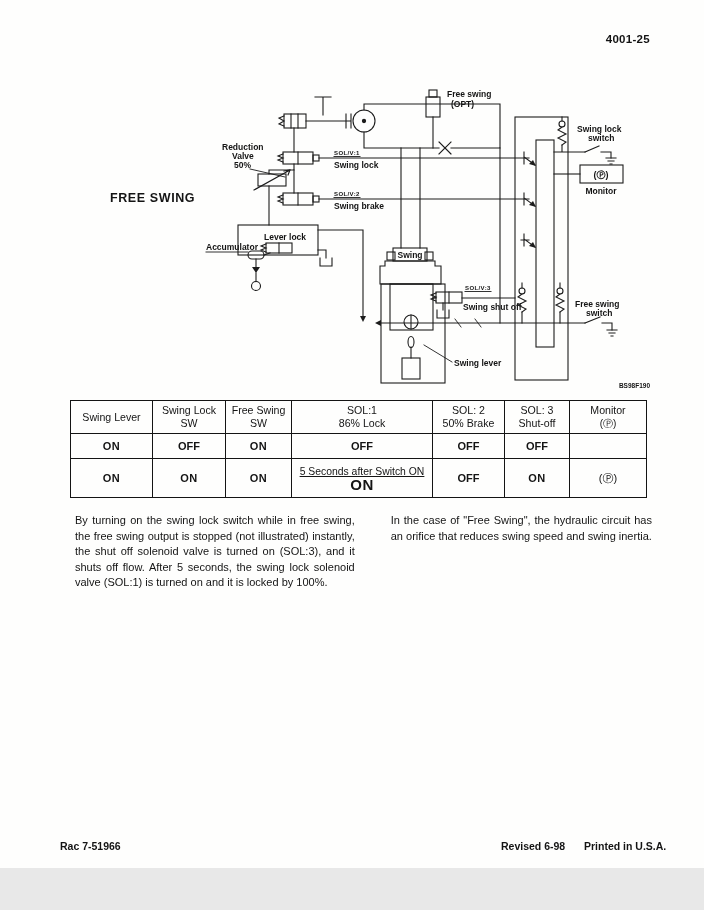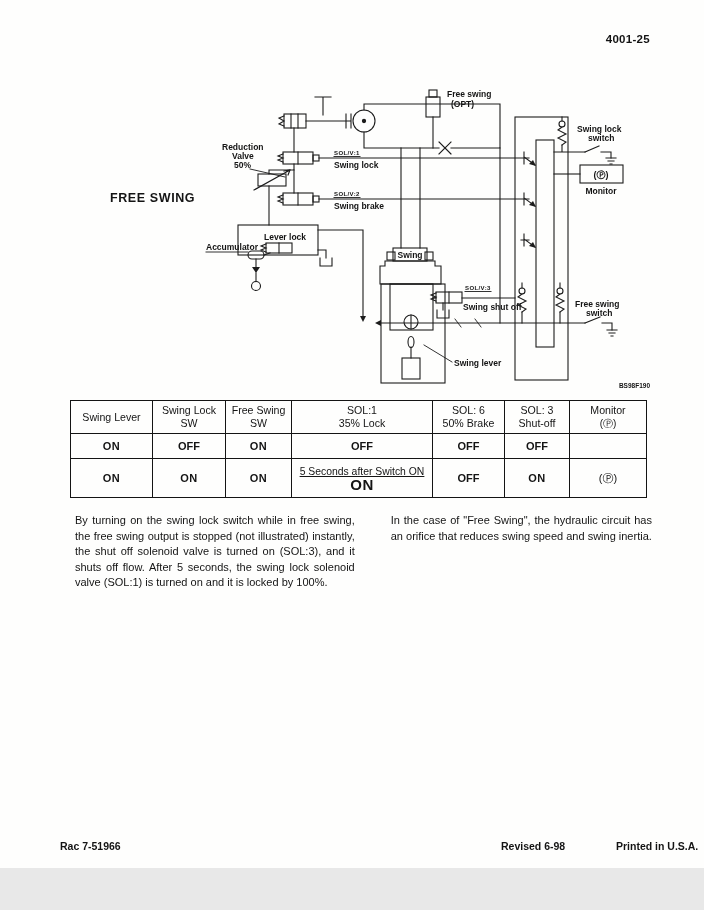--- a/index.html
+++ b/index.html
@@ -24,21 +24,21 @@
   .sol1line1{font-size:10.4px;text-decoration:underline;}
   .sol1line2{font-weight:bold;font-size:15px;letter-spacing:.4px;}
   .picon{font-size:10px;}
   .paras{position:absolute;top:513px;left:75px;width:577px;display:flex;gap:36px;}
   .paras p{margin:0;font-size:11px;line-height:15.6px;text-align:justify;}
   p.pleft{width:288px;}
   p.pright{width:269px;}
   .foot{position:absolute;top:840px;left:0;width:704px;font-size:10.5px;font-weight:bold;}
   .foot .fl{position:absolute;left:60px;}
   .foot .fr1{position:absolute;left:501px;text-align:center;}
-  .foot .fr2{position:absolute;left:616px;}
+  .foot .fr2{position:absolute;left:584px;}
 </style>
 </head>
 <body>
 
 <div class="page">
 
   <div class="pagenum">4001-25</div>
 
   <svg class="diagram" width="704" height="400" viewBox="0 0 704 400" fill="none" stroke="#1c1c1c" stroke-width="1.1" stroke-linecap="square">
 
@@ -220,24 +220,24 @@
       <td>
             <div>Swing Lock</div>
             <div>SW</div>
           </td>
       <td>
             <div>Free Swing</div>
             <div>SW</div>
           </td>
       <td>
             <div>SOL:1</div>
-            <div>35% Lock</div>
-          </td>
-      <td>
-            <div>SOL: 6</div>
+            <div>86% Lock</div>
+          </td>
+      <td>
+            <div>SOL: 2</div>
             <div>50% Brake</div>
           </td>
       <td>
             <div>SOL: 3</div>
             <div>Shut-off</div>
           </td>
       <td>
             <div>Monitor</div>
             <div class="picon">(Ⓟ)</div>
           </td>

